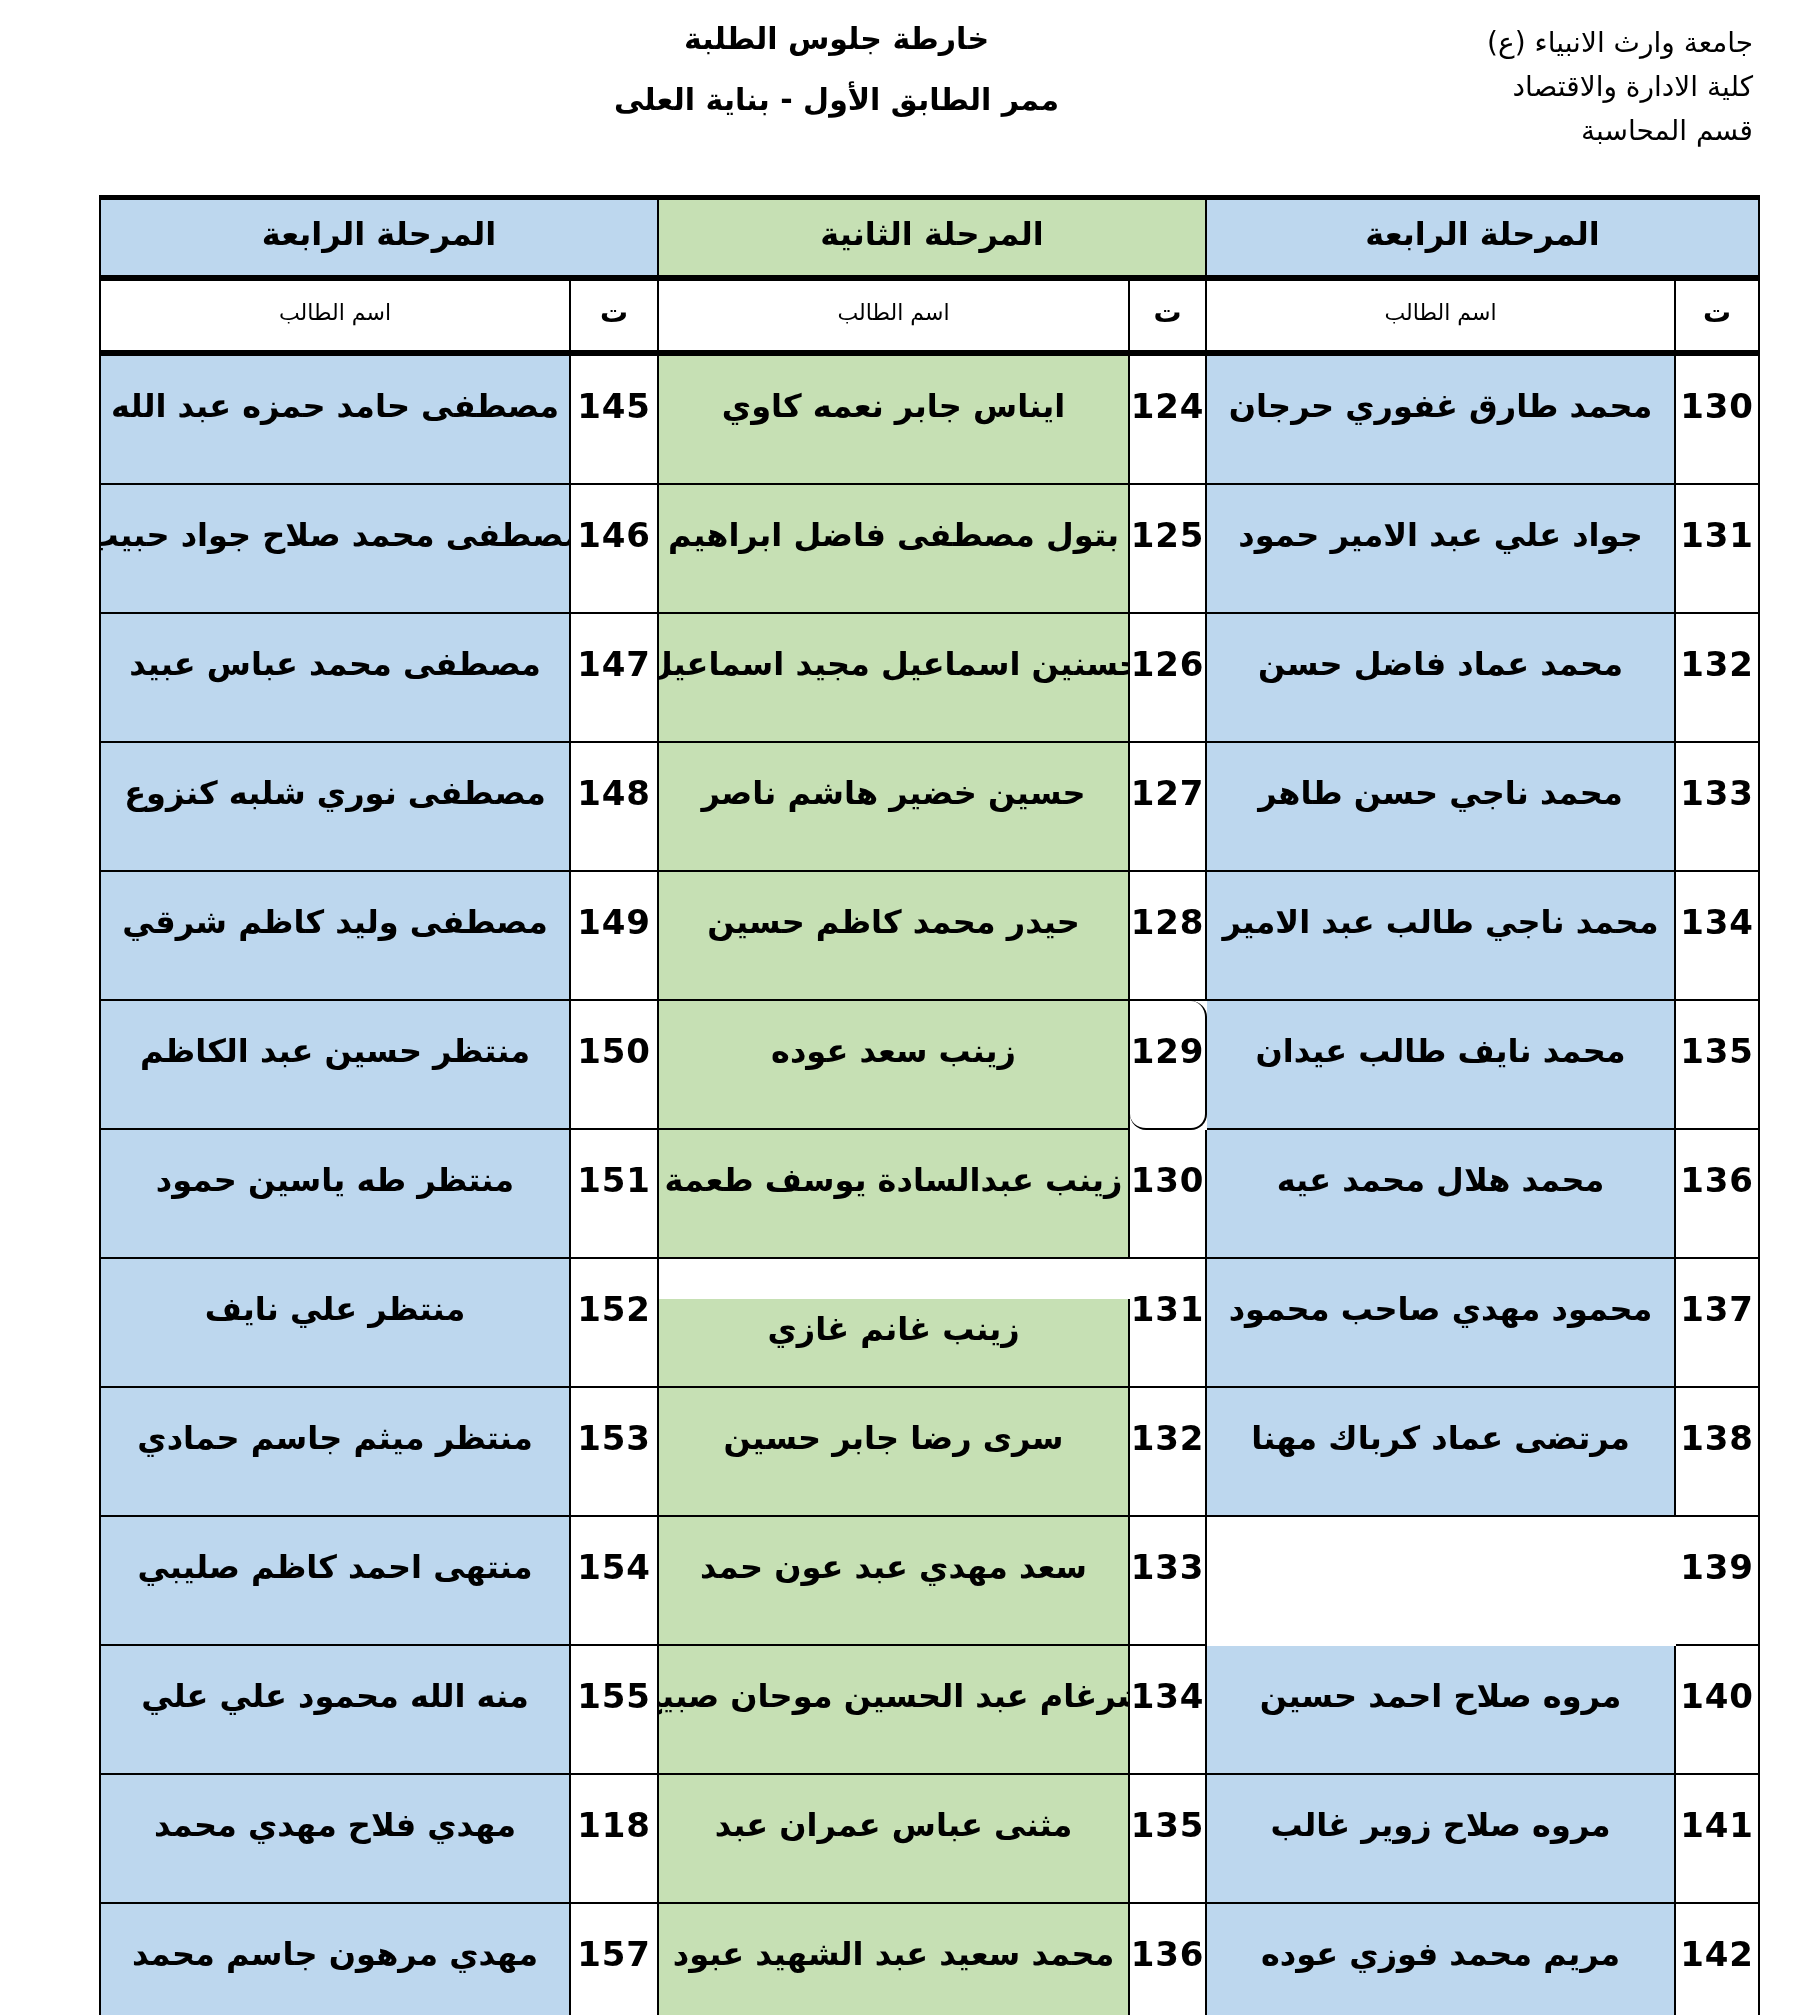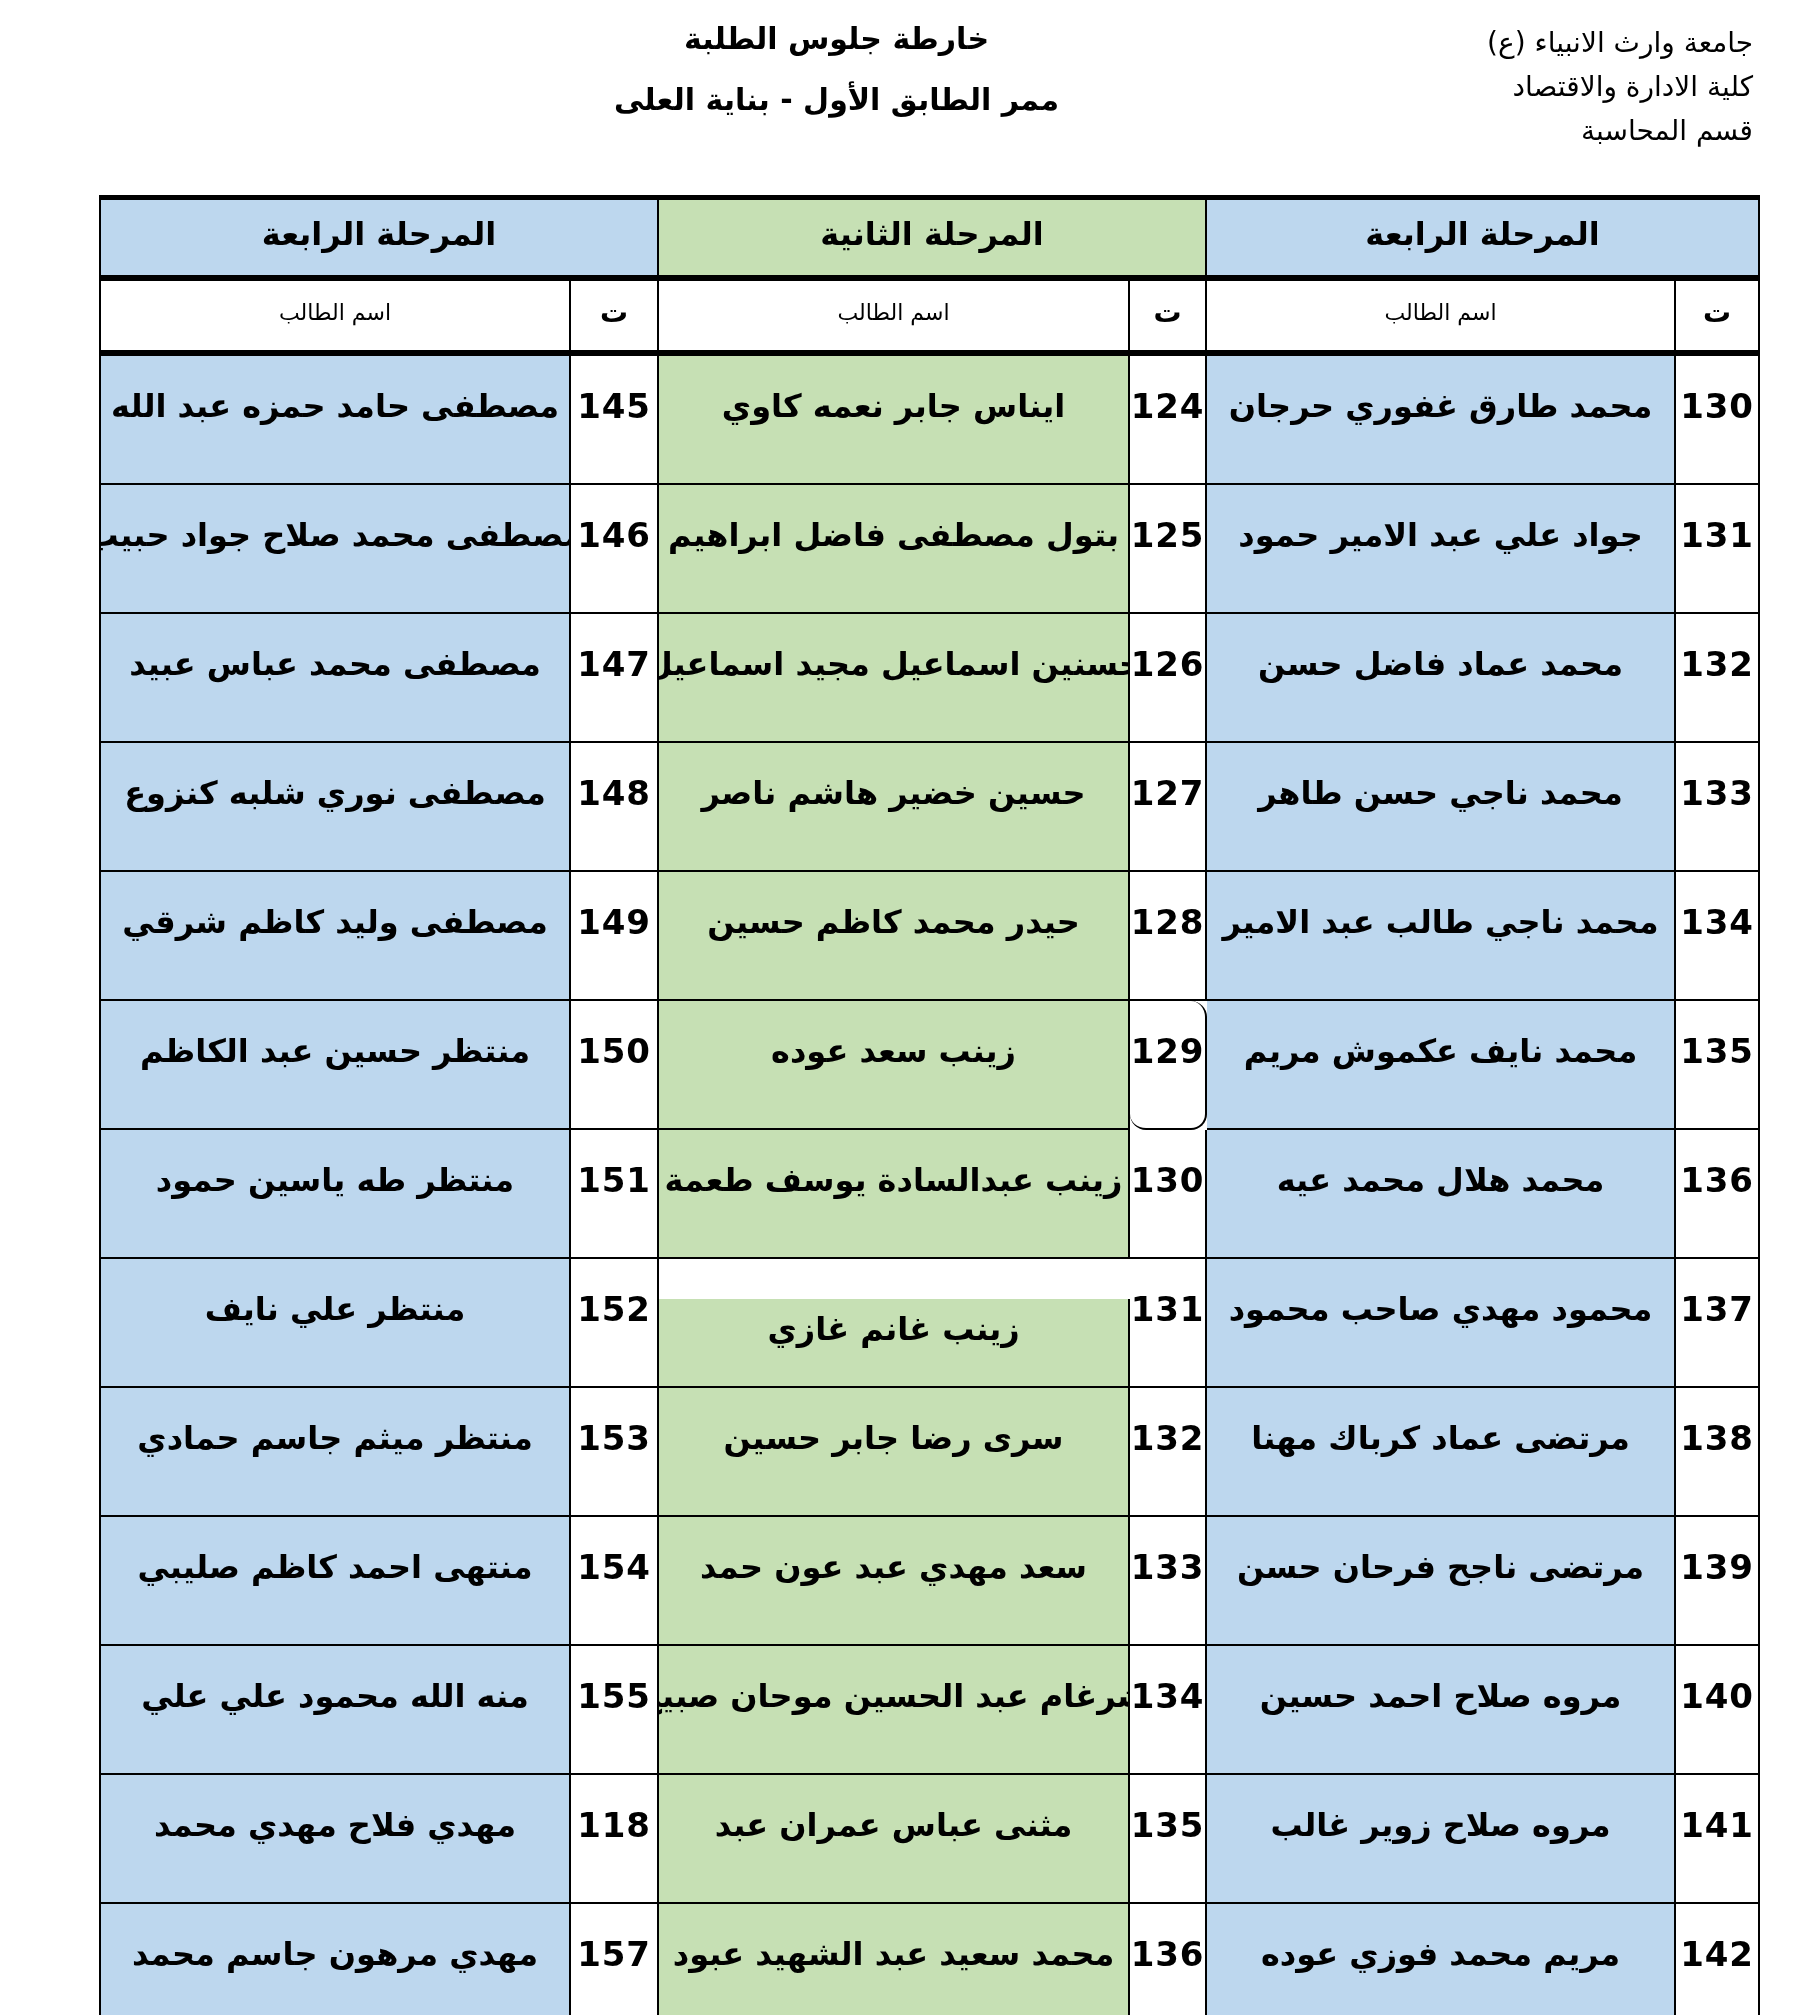--- a/index.html
+++ b/index.html
@@ -113,21 +113,21 @@
       <div class="cell name-cell" style="grid-area: 7 / 1; background: rgb(189, 215, 238);">مصطفى وليد كاظم شرقي</div>
       <div class="cell num-cell" style="grid-area: 7 / 2;">149</div>
       <div class="cell name-cell" style="grid-area: 7 / 3; background: rgb(198, 224, 180);">حيدر محمد كاظم حسين</div>
       <div class="cell num-cell" style="grid-area: 7 / 4;">128</div>
       <div class="cell name-cell" style="grid-area: 7 / 5; background: rgb(189, 215, 238);">محمد ناجي طالب عبد الامير</div>
       <div class="cell num-cell col-last" style="grid-area: 7 / 6;">134</div>
       <div class="cell name-cell" style="grid-area: 8 / 1; background: rgb(189, 215, 238);">منتظر حسين عبد الكاظم</div>
       <div class="cell num-cell" style="grid-area: 8 / 2;">150</div>
       <div class="cell name-cell" style="grid-area: 8 / 3; background: rgb(198, 224, 180);">زينب سعد عوده</div>
       <div class="cell num-cell" style="grid-area: 8 / 4; border-radius: 16px;">129</div>
-      <div class="cell name-cell" style="grid-area: 8 / 5; background: rgb(189, 215, 238);">محمد نايف عكموش مريم</div>
+      <div class="cell name-cell" style="grid-area: 8 / 5; background: rgb(189, 215, 238);">محمد نايف طالب عيدان</div>
       <div class="cell num-cell col-last" style="grid-area: 8 / 6;">135</div>
       <div class="cell name-cell" style="grid-area: 9 / 1; background: rgb(189, 215, 238);">منتظر طه ياسين حمود</div>
       <div class="cell num-cell" style="grid-area: 9 / 2;">151</div>
       <div class="cell name-cell" style="grid-area: 9 / 3; background: rgb(198, 224, 180);">زينب عبدالسادة يوسف طعمة</div>
       <div class="cell num-cell" style="grid-area: 9 / 4;">130</div>
       <div class="cell name-cell" style="grid-area: 9 / 5; background: rgb(189, 215, 238);">محمد هلال محمد عيه</div>
       <div class="cell num-cell col-last" style="grid-area: 9 / 6;">136</div>
       <div class="cell name-cell" style="grid-area: 10 / 1; background: rgb(189, 215, 238);">منتظر علي نايف</div>
       <div class="cell num-cell" style="grid-area: 10 / 2;">152</div>
       <div class="cell name-cell" style="grid-area: 10 / 3; background: rgb(198, 224, 180); margin-top: 40px;">زينب غانم غازي</div>
@@ -137,21 +137,20 @@
       <div class="cell name-cell" style="grid-area: 11 / 1; background: rgb(189, 215, 238);">منتظر ميثم جاسم حمادي</div>
       <div class="cell num-cell" style="grid-area: 11 / 2;">153</div>
       <div class="cell name-cell" style="grid-area: 11 / 3; background: rgb(198, 224, 180);">سرى رضا جابر حسين</div>
       <div class="cell num-cell" style="grid-area: 11 / 4;">132</div>
       <div class="cell name-cell" style="grid-area: 11 / 5; background: rgb(189, 215, 238);">مرتضى عماد كرباك مهنا</div>
       <div class="cell num-cell col-last" style="grid-area: 11 / 6;">138</div>
       <div class="cell name-cell" style="grid-area: 12 / 1; background: rgb(189, 215, 238);">منتهى احمد كاظم صليبي</div>
       <div class="cell num-cell" style="grid-area: 12 / 2;">154</div>
       <div class="cell name-cell" style="grid-area: 12 / 3; background: rgb(198, 224, 180);">سعد مهدي عبد عون حمد</div>
       <div class="cell num-cell" style="grid-area: 12 / 4;">133</div>
-      <div class="cell name-cell" style="grid-area: 12 / 5; background: rgb(189, 215, 238);">مرتضى ناجح فرحان حسن</div>
       <div class="cell num-cell col-last" style="grid-area: 12 / 6;">139</div>
       <div class="cell name-cell" style="grid-area: 13 / 1; background: rgb(189, 215, 238);">منه الله محمود علي علي</div>
       <div class="cell num-cell" style="grid-area: 13 / 2;">155</div>
       <div class="cell name-cell" style="grid-area: 13 / 3; background: rgb(198, 224, 180);">ضرغام عبد الحسين موحان صبيح</div>
       <div class="cell num-cell" style="grid-area: 13 / 4;">134</div>
       <div class="cell name-cell" style="grid-area: 13 / 5; background: rgb(189, 215, 238);">مروه صلاح احمد حسين</div>
       <div class="cell num-cell col-last" style="grid-area: 13 / 6;">140</div>
       <div class="cell name-cell" style="grid-area: 14 / 1; background: rgb(189, 215, 238);">مهدي فلاح مهدي محمد</div>
       <div class="cell num-cell" style="grid-area: 14 / 2;">118</div>
       <div class="cell name-cell" style="grid-area: 14 / 3; background: rgb(198, 224, 180);">مثنى عباس عمران عبد</div>

